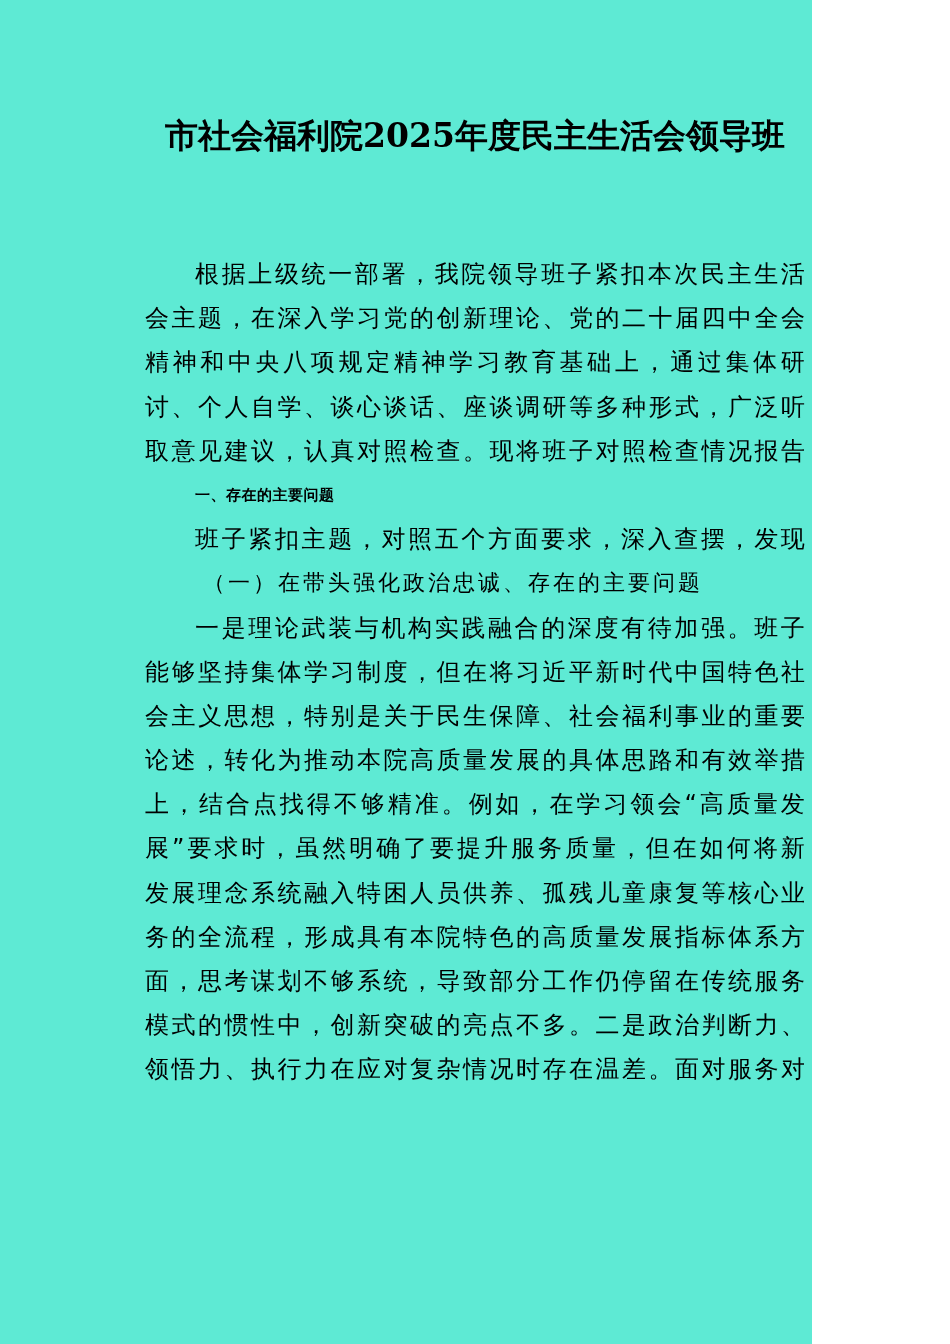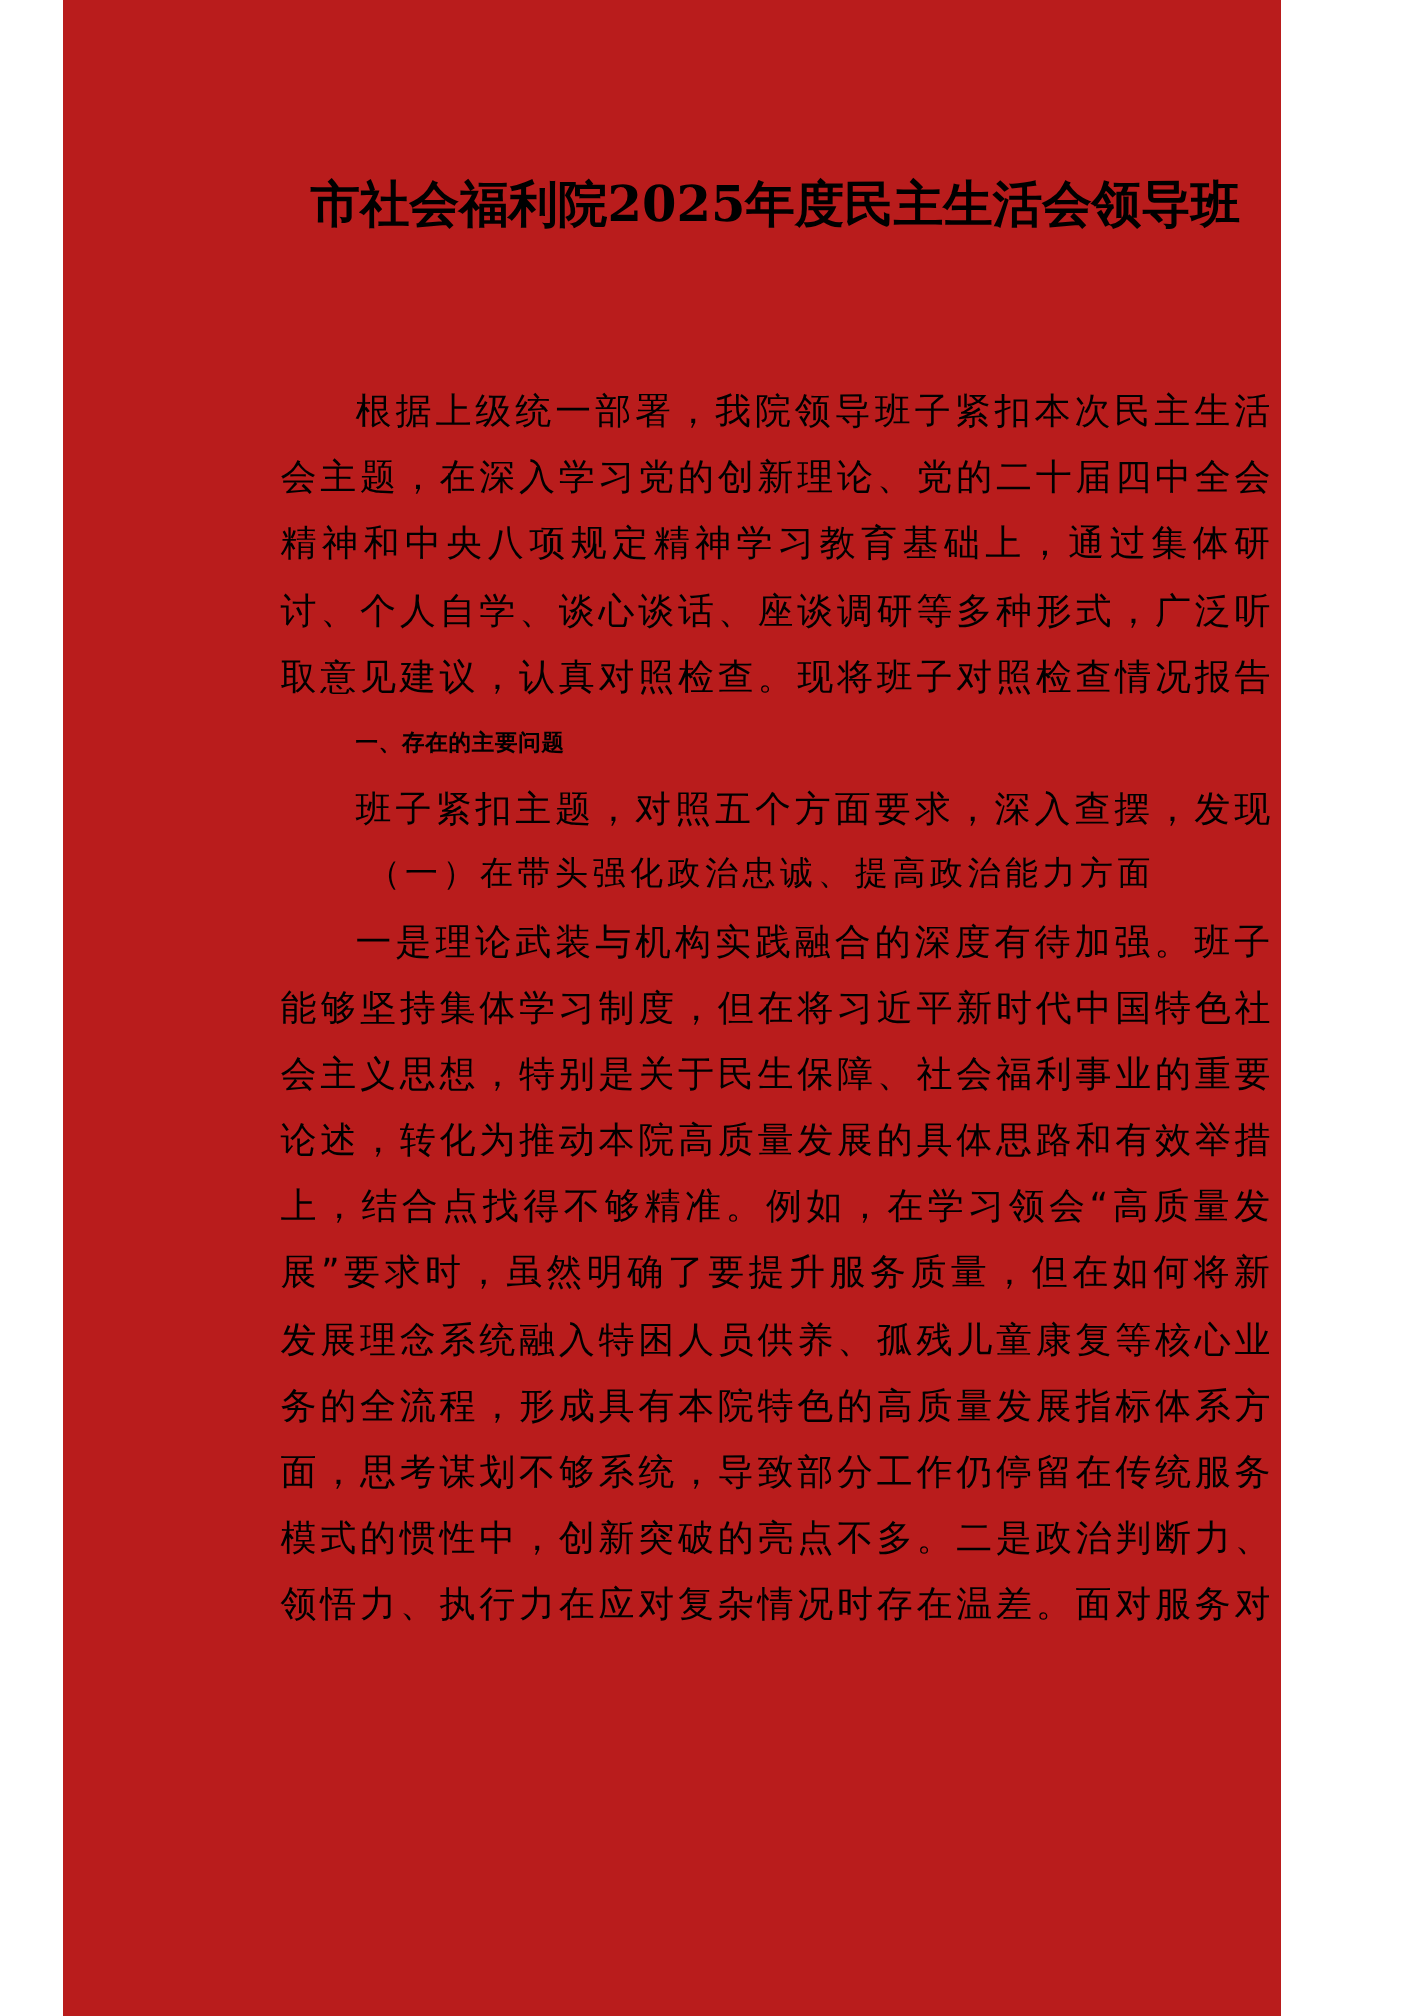--- a/index.html
+++ b/index.html
@@ -14,22 +14,21 @@
       overflow: hidden;
       font-family: "DejaVu Serif", "Liberation Serif", serif;
       color: #000000;
     }
     .page {
       position: absolute;
       left: 0;
       top: 0;
       width: 812px;
       height: 1344px;
-      background: #b91c1c;
-      margin-left: 42px;
+      background: #5eead4;
     }
     .title {
       position: absolute;
       left: 140px;
       width: 670px;
       top: 112px;
       text-align: center;
       font-family: "DejaVu Serif", "Liberation Serif", serif;
       font-weight: bold;
       font-size: 33px;
@@ -252,21 +251,21 @@
           <span>入</span>
           <span>查</span>
           <span>摆</span>
           <span>，</span>
           <span>发</span>
           <span>现</span>
         </span>
     </div>
 
     <div>
-      <span class="ln h2">（一）在带头强化政治忠诚、提高政治能力方面</span>
+      <span class="ln h2">（一）在带头强化政治忠诚、存在的主要问题</span>
     </div>
 
     <div>
       <span class="ln indent" style="display: flex; justify-content: space-between;">
           <span>一</span>
           <span>是</span>
           <span>理</span>
           <span>论</span>
           <span>武</span>
           <span>装</span>

